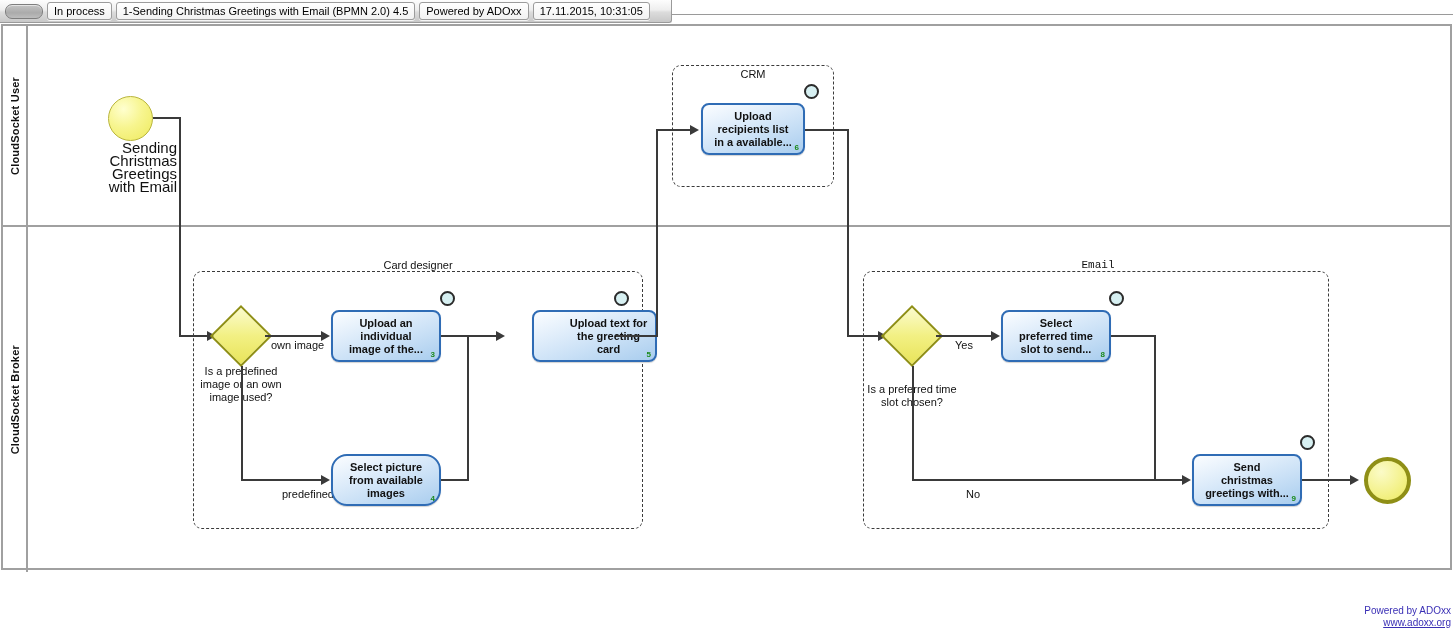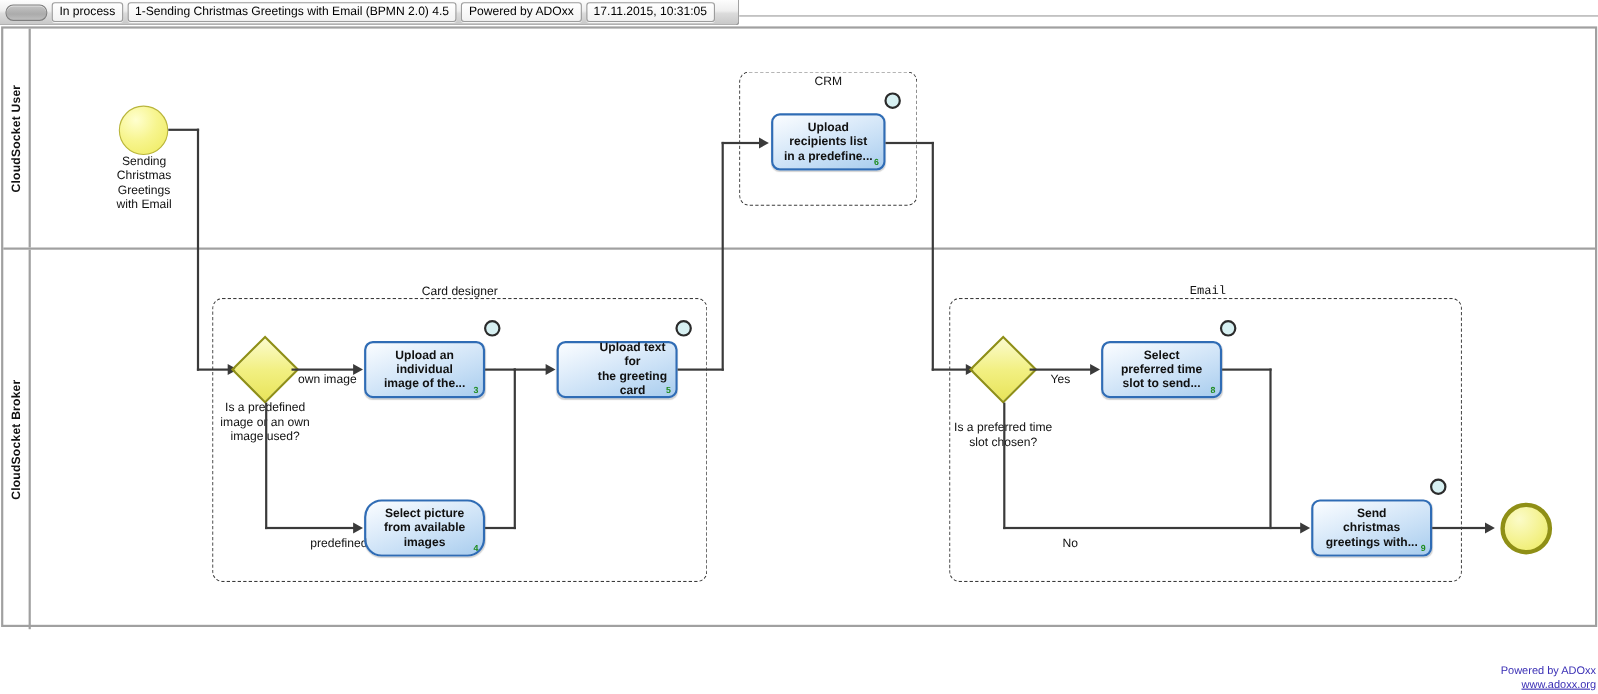--- a/index.html
+++ b/index.html
@@ -68,21 +68,21 @@
     position:absolute;border-radius:50%;
     background:radial-gradient(circle at 34% 28%,#ffffcf 0%,#f7f58f 45%,#eeea5c 100%);
     border:1px solid #b9b53a;box-sizing:border-box;
   }
   .end-event{
     position:absolute;border-radius:50%;
     background:radial-gradient(circle at 34% 28%,#fbfbc8 0%,#f4f28e 55%,#ecea60 100%);
     border:4px solid #8f8f16;box-sizing:border-box;
   }
   .event-label{
-    position:absolute;font-size:11px;line-height:13px;text-align:center;color:#111;
+    position:absolute;font-size:15px;line-height:13px;text-align:right;color:#111;
   }
 
   
   .gateway{
     position:absolute;width:44px;height:44px;
     background:linear-gradient(135deg,#fbfbcd 0%,#f2f083 50%,#e8e45a 100%);
     border:2px solid #8f8f16;box-sizing:border-box;
     transform:rotate(45deg);
   }
   .gw-label{
@@ -206,40 +206,40 @@
     </div>
     <div class="task-num">4</div>
   </div>
 
   <div class="seq h" style="left:438px;top:309px;width:28px;"></div>
   <div class="seq h" style="left:438px;top:453px;width:28px;"></div>
   <div class="seq v" style="left:464px;top:309px;height:146px;"></div>
   <div class="seq h" style="left:464px;top:309px;width:34px;"></div>
   <div class="arrow" style="left:493px;top:305px;"></div>
 
-  <div class="task" style="left:503px;top:284px;width:110px;height:52px;padding-left:28px;">
+  <div class="task" style="left:529px;top:284px;width:125px;height:52px;padding-left:28px;">
     <div class="task-text">
       <div>Upload text for</div>
       <div>the greeting</div>
       <div>card</div>
     </div>
     <div class="task-num">5</div>
   </div>
   <div class="task-marker" style="left:611px;top:265px;"></div>
 
   <div class="seq h" style="left:613px;top:309px;width:42px;"></div>
   <div class="seq v" style="left:653px;top:103px;height:208px;"></div>
   <div class="seq h" style="left:653px;top:103px;width:36px;"></div>
   <div class="arrow" style="left:687px;top:99px;"></div>
 
   <div class="task" style="left:698px;top:77px;width:104px;height:52px;">
     <div class="task-text">
       <div>Upload</div>
       <div>recipients list</div>
-      <div>in a predefine...</div>
+      <div>in a available...</div>
     </div>
     <div class="task-num">6</div>
   </div>
   <div class="task-marker" style="left:801px;top:58px;"></div>
 
   <div class="seq h" style="left:802px;top:103px;width:44px;"></div>
   <div class="seq v" style="left:844px;top:103px;height:208px;"></div>
   <div class="seq h" style="left:844px;top:309px;width:33px;"></div>
   <div class="arrow" style="left:875px;top:305px;"></div>
 

